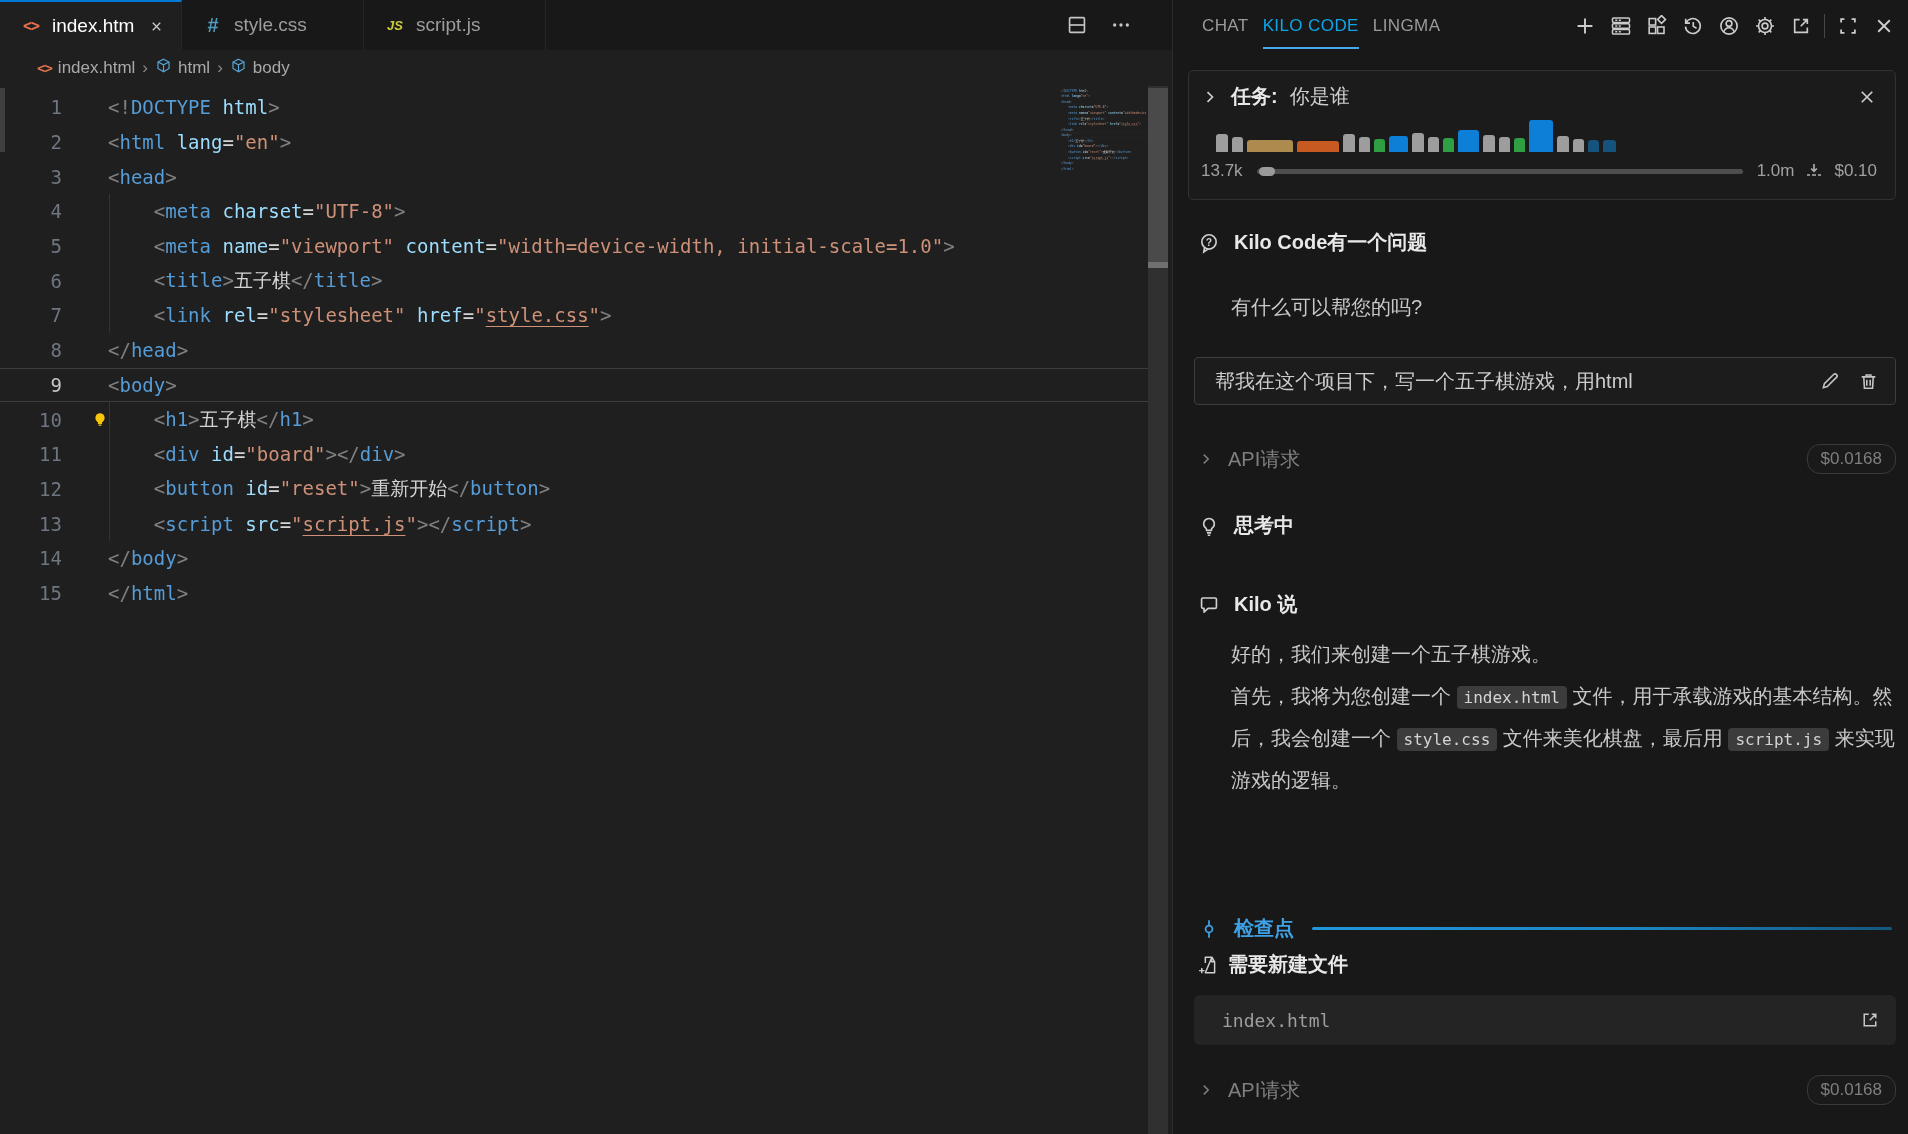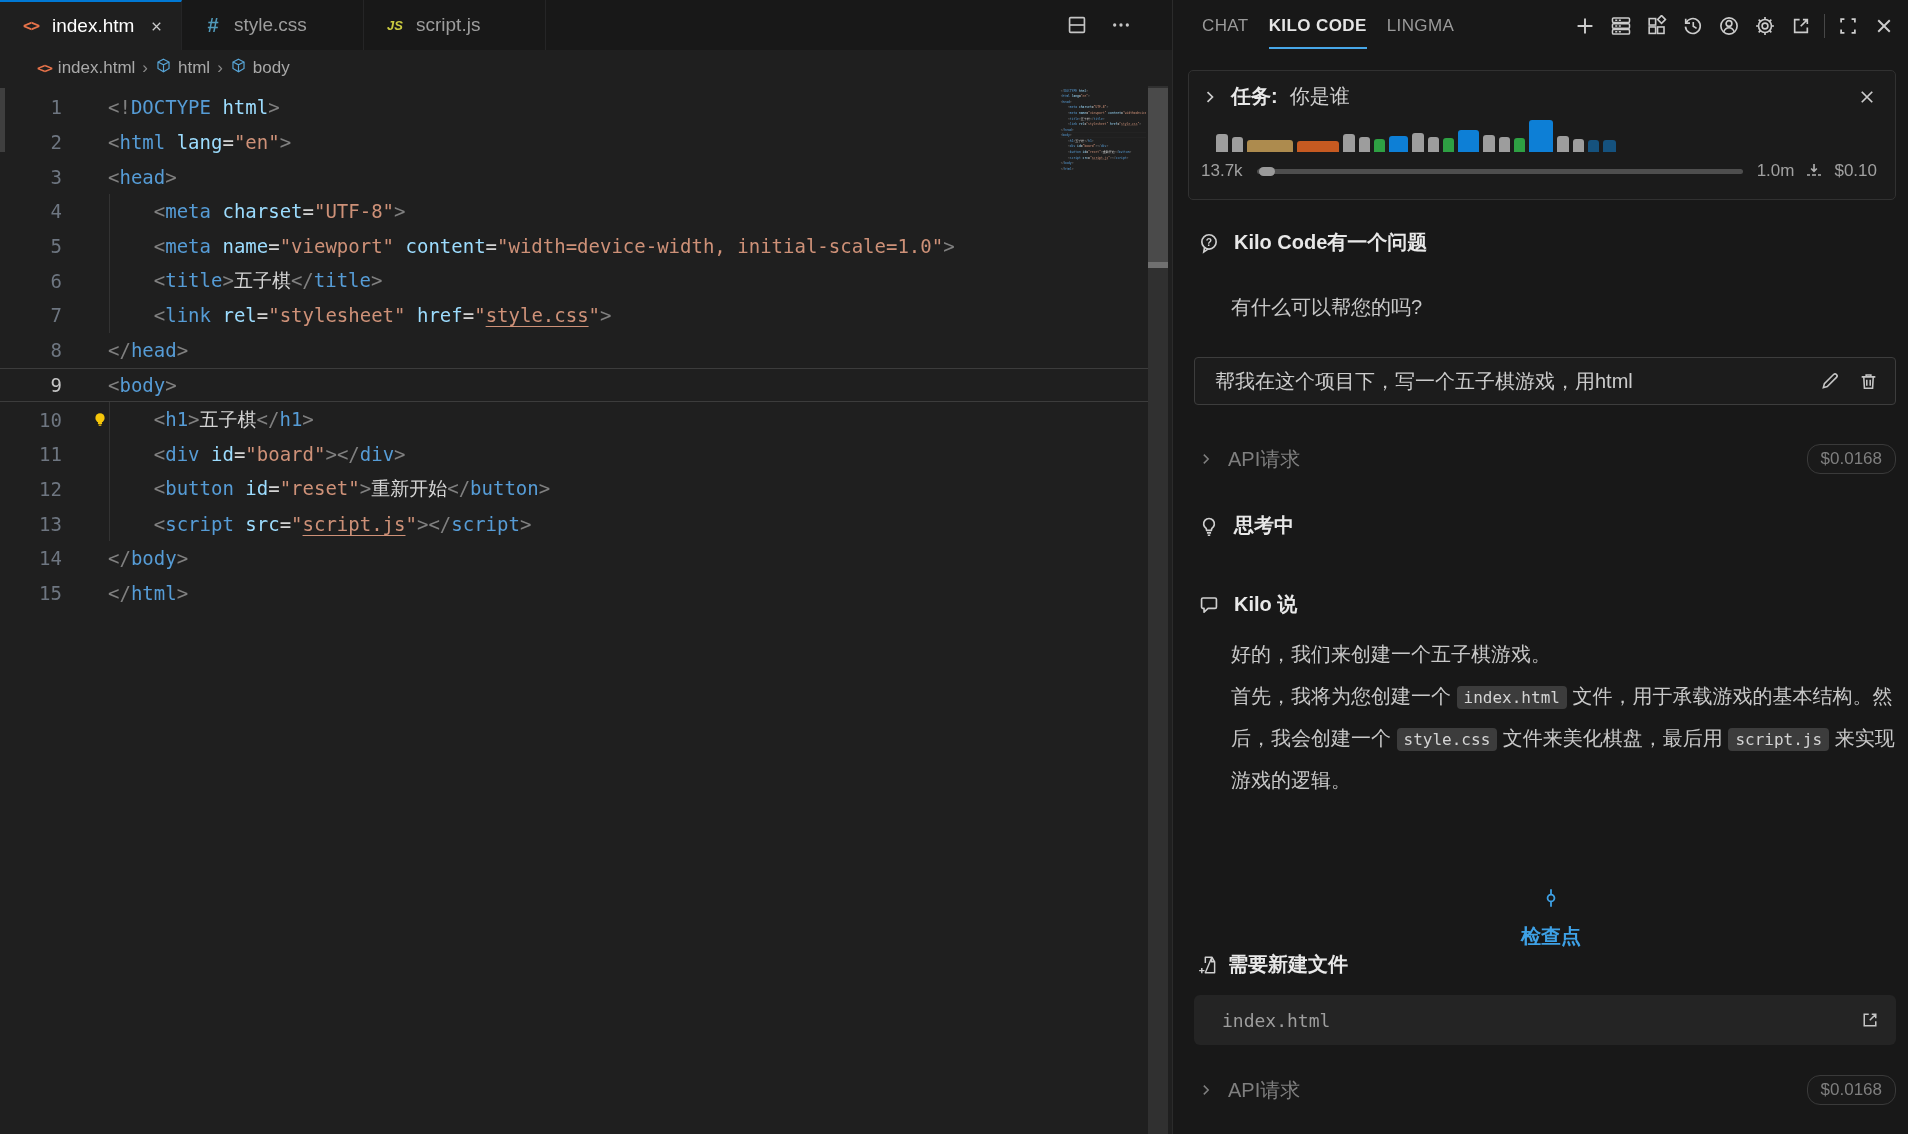--- a/index.html
+++ b/index.html
@@ -47,23 +47,23 @@
   #minimap { position:absolute; left:1060px; top:2px; width:86px; height:180px; overflow:hidden; cursor:pointer; }
   #minimap-inner { transform:scale(0.16); transform-origin:0 0; width:560px; }
   #minimap-inner .cline { height:34.7px; }
   #minimap-inner .ctext { left:4px; }
   #scrollbar { position:absolute; left:1148px; top:0; width:20px; height:1048px; background:#303030; }
   #scroll-thumb { position:absolute; left:0; top:2px; width:20px; height:176px; background:#4a4a4a; cursor:pointer; }
   #scroll-marker { position:absolute; left:0; top:176px; width:20px; height:6px; background:#707070; }
   #sash { position:absolute; left:1172px; top:0; width:1px; height:1134px; background:#2b2b2b; }
   
   #panel { position:absolute; left:1173px; top:0; width:735px; height:1134px; background:#181818; }
-  #panel-tabs { position:absolute; left:0; top:0; height:52px; display:flex; align-items:flex-start; padding-left:29px; gap:20px; }
+  #panel-tabs { position:absolute; left:0; top:0; height:52px; display:flex; align-items:flex-start; padding-left:29px; gap:14px; }
   .ptab { font-size:17px; letter-spacing:.4px; color:#9a9a9a; height:52px; display:flex; align-items:center; cursor:pointer; position:relative; }
-  .ptab.active { color:#e5e5e5; font-weight:bold; }
+  .ptab.active { color:#0ea5e9; font-weight:normal; }
   .ptab.active::after { content:""; position:absolute; left:0; right:0; bottom:3px; height:2px; background:#47a7e8; }
   #panel-icons { position:absolute; right:6px; top:0; height:52px; display:flex; align-items:center; color:#cccccc; }
   #panel-icons .pi { width:36px; height:30px; display:flex; align-items:center; justify-content:center; cursor:pointer; border-radius:5px; }
   #panel-icons .pi svg { width:22px; height:22px; }
   #panel-icons .divider { width:1px; height:24px; background:#474747; margin:0 5px; }
   .icon16 svg, .act svg { width:100%; height:100%; }
   
   #task-card { position:absolute; left:15px; top:70px; width:708px; height:130px;
                border:1px solid #313131; border-radius:5px; background:#1b1b1b; padding:12px 18px 10px 12px; }
   #task-head { display:flex; align-items:center; gap:12px; }
@@ -389,21 +389,21 @@
     <div class="sec" style="top:591px;">
       <span class="sicon"><svg viewBox="0 0 16 16">
             <path d="M3.6 2.9h8.8a1 1 0 0 1 1 1v5.6a1 1 0 0 1-1 1H7.3l-2.9 2.7v-2.7H3.6a1 1 0 0 1-1-1V3.9a1 1 0 0 1 1-1z" fill="none" stroke="#cfcfcf" stroke-width="1.2" stroke-linejoin="round"></path>
           </svg></span>
       <span class="stitle">Kilo 说</span>
     </div>
 
     <div class="ptext" id="kilo-p2" style="top:676px;"><span>首先，我将为您创建一个 </span><span class="codepill">index.html</span><span> 文件，用于承载游戏的基本结构。然后，我会创建一个 </span><span class="codepill">style.css</span><span> 文件来美化棋盘，最后用 </span><span class="codepill">script.js</span><span> 来实现游戏的逻辑。</span></div>
     <div class="ptext" style="top:640px; line-height:28px;">好的，我们来创建一个五子棋游戏。</div>
 
-    <div class="sec" style="top:887px; padding-right:4px;flex-direction:column;">
+    <div class="sec" style="top:915px; padding-right:4px;">
       <span class="sicon"><svg viewBox="0 0 16 16">
             <g fill="none" stroke="#3ea1e6" stroke-width="1.3">
               <path d="M8 1.6v3.8M8 10.6v3.8"></path>
               <circle cx="8" cy="8" r="2.5"></circle>
             </g>
           </svg></span>
       <span class="stitle blue">检查点</span>
       <span id="checkpoint-line"></span>
     </div>
 

